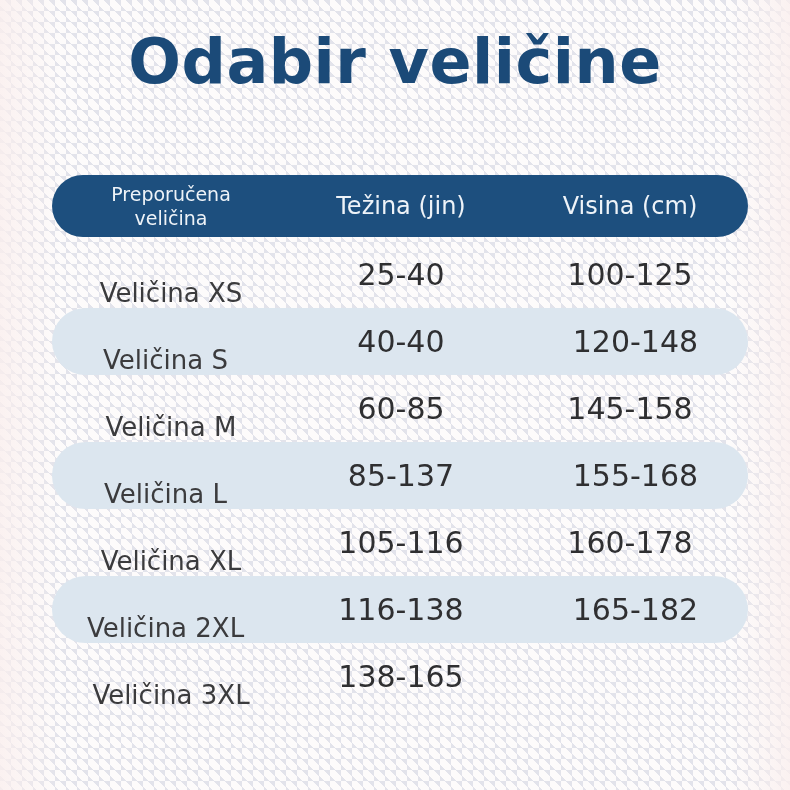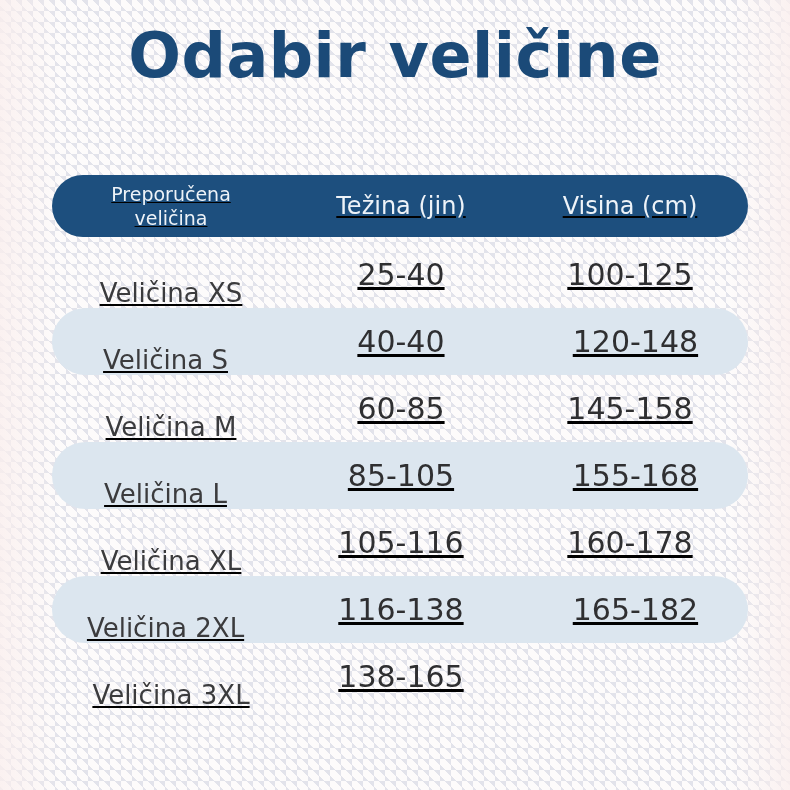--- a/index.html
+++ b/index.html
@@ -47,21 +47,21 @@
     position: relative;
     z-index: 2;
     width: 790px;
     height: 790px;
   }
 
   
   .title {
     position: absolute;
     left: 0;
-    top: 23px;
+    top: 29px;
     width: 790px;
     text-align: center;
     font-size: 62px;
     line-height: 1.05;
     font-weight: bold;
     color: #1b4a78;
     letter-spacing: 0.5px;
     white-space: nowrap;
   }
 
@@ -72,21 +72,20 @@
     top: 175px;
     width: 696px;
   }
 
   .row {
     position: relative;
     display: flex;
     align-items: center;
     height: 67px;
     box-sizing: border-box;
-    text-decoration: underline;
   }
 
   .row .cell {
     box-sizing: border-box;
     text-align: center;
     position: relative;
     z-index: 1;
   }
   .col-size   { width: 238px; }
   .col-weight { width: 222px; }
@@ -163,21 +162,21 @@
     </div>
 
     <div class="row data">
       <div class="cell col-size">Veličina M</div>
       <div class="cell col-weight">60-85</div>
       <div class="cell col-height">145-158</div>
     </div>
 
     <div class="row data alt">
       <div class="cell col-size">Veličina L</div>
-      <div class="cell col-weight">85-105</div>
+      <div class="cell col-weight">85-137</div>
       <div class="cell col-height">155-168</div>
     </div>
 
     <div class="row data">
       <div class="cell col-size">Veličina XL</div>
       <div class="cell col-weight">105-116</div>
       <div class="cell col-height">160-178</div>
     </div>
 
     <div class="row data alt">

